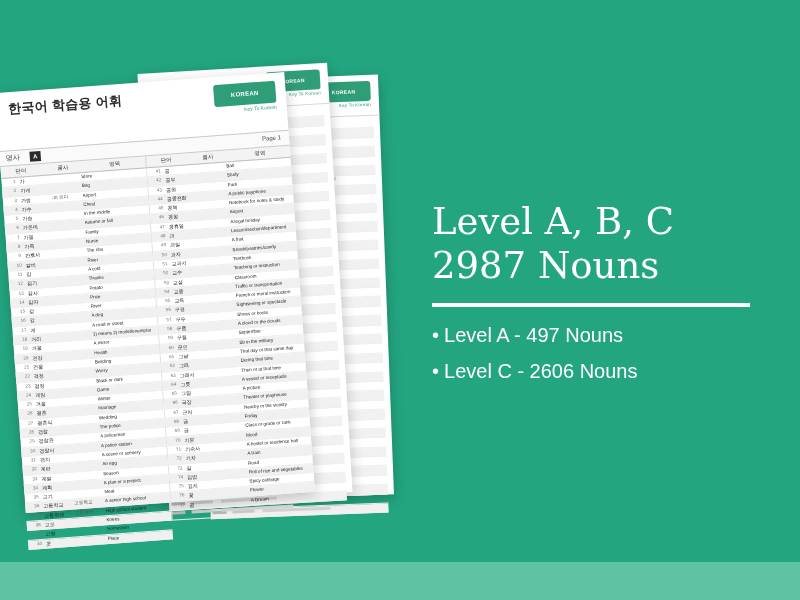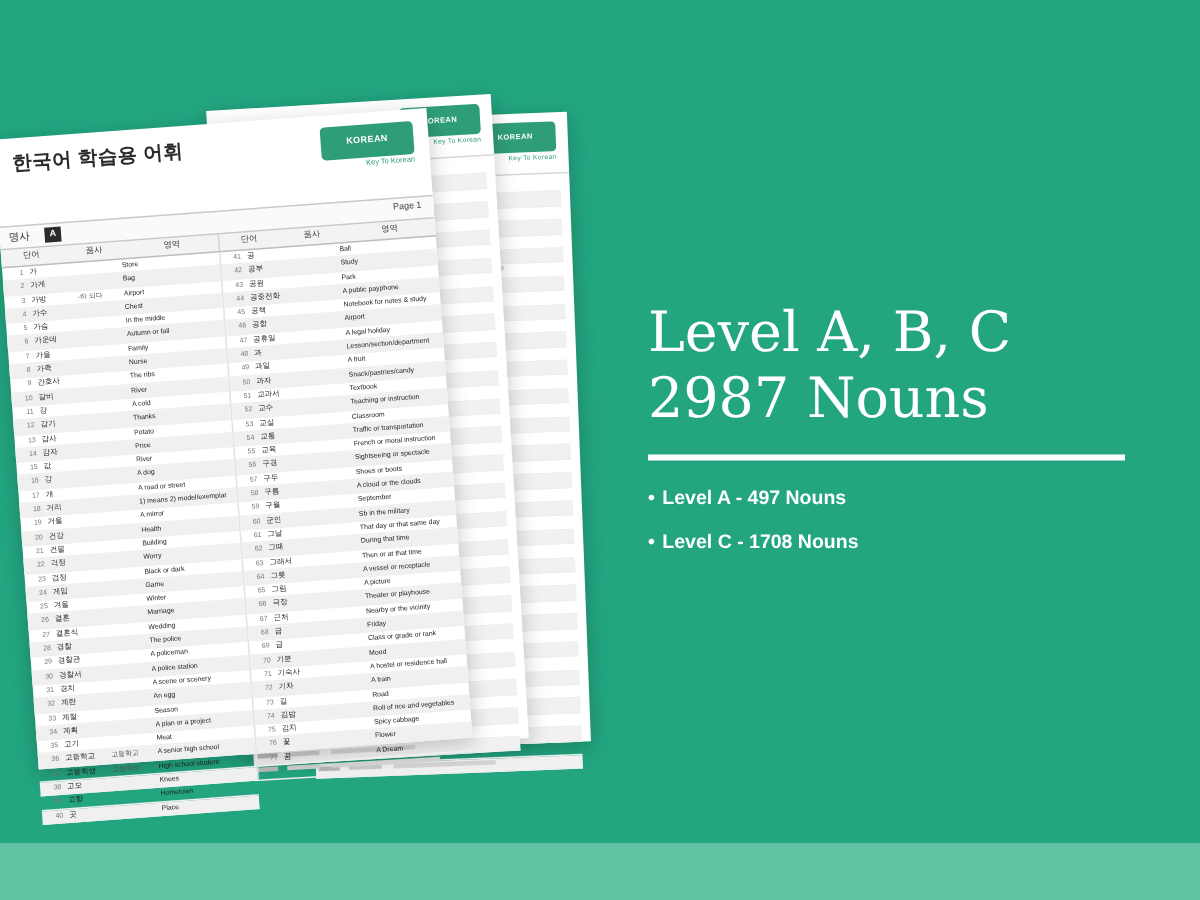--- a/index.html
+++ b/index.html
@@ -60,22 +60,22 @@
   .divider {
     margin-top: 16px;
     width: 318px;
     height: 4px;
     background: #ffffff;
   }
   .bullets {
     margin-top: 18px;
   }
   .bullet {
-    font-size: 13px;
-    font-weight: bold;
+    font-size: 20px;
+    font-weight: normal;
     line-height: 1.0;
     margin-bottom: 16px;
     font-family: "Liberation Sans", sans-serif;
   }
   .bullet .dot {
     display: inline-block;
     margin-right: 5px;
   }
   
   .sheet {
@@ -1251,18 +1251,18 @@
         </div>
     </div>
   </div>
 
   <div class="right-panel">
     <div class="title-line2">Level A, B, C</div>
     <div class="title-line3">2987 Nouns</div>
     <div class="divider"></div>
     <div class="bullets" id="bullet-list">
         <div class="bullet"><span class="dot">•</span><span>Level A - 497 Nouns</span></div>
-        <div class="bullet"><span class="dot">•</span><span>Level C - 1708 Nouns</span></div>
+        <div class="bullet"><span class="dot">•</span><span>Level C - 2606 Nouns</span></div>
       </div>
   </div>
 
   <div class="bottom-strip"></div>
 </div>
 
 </body></html>

